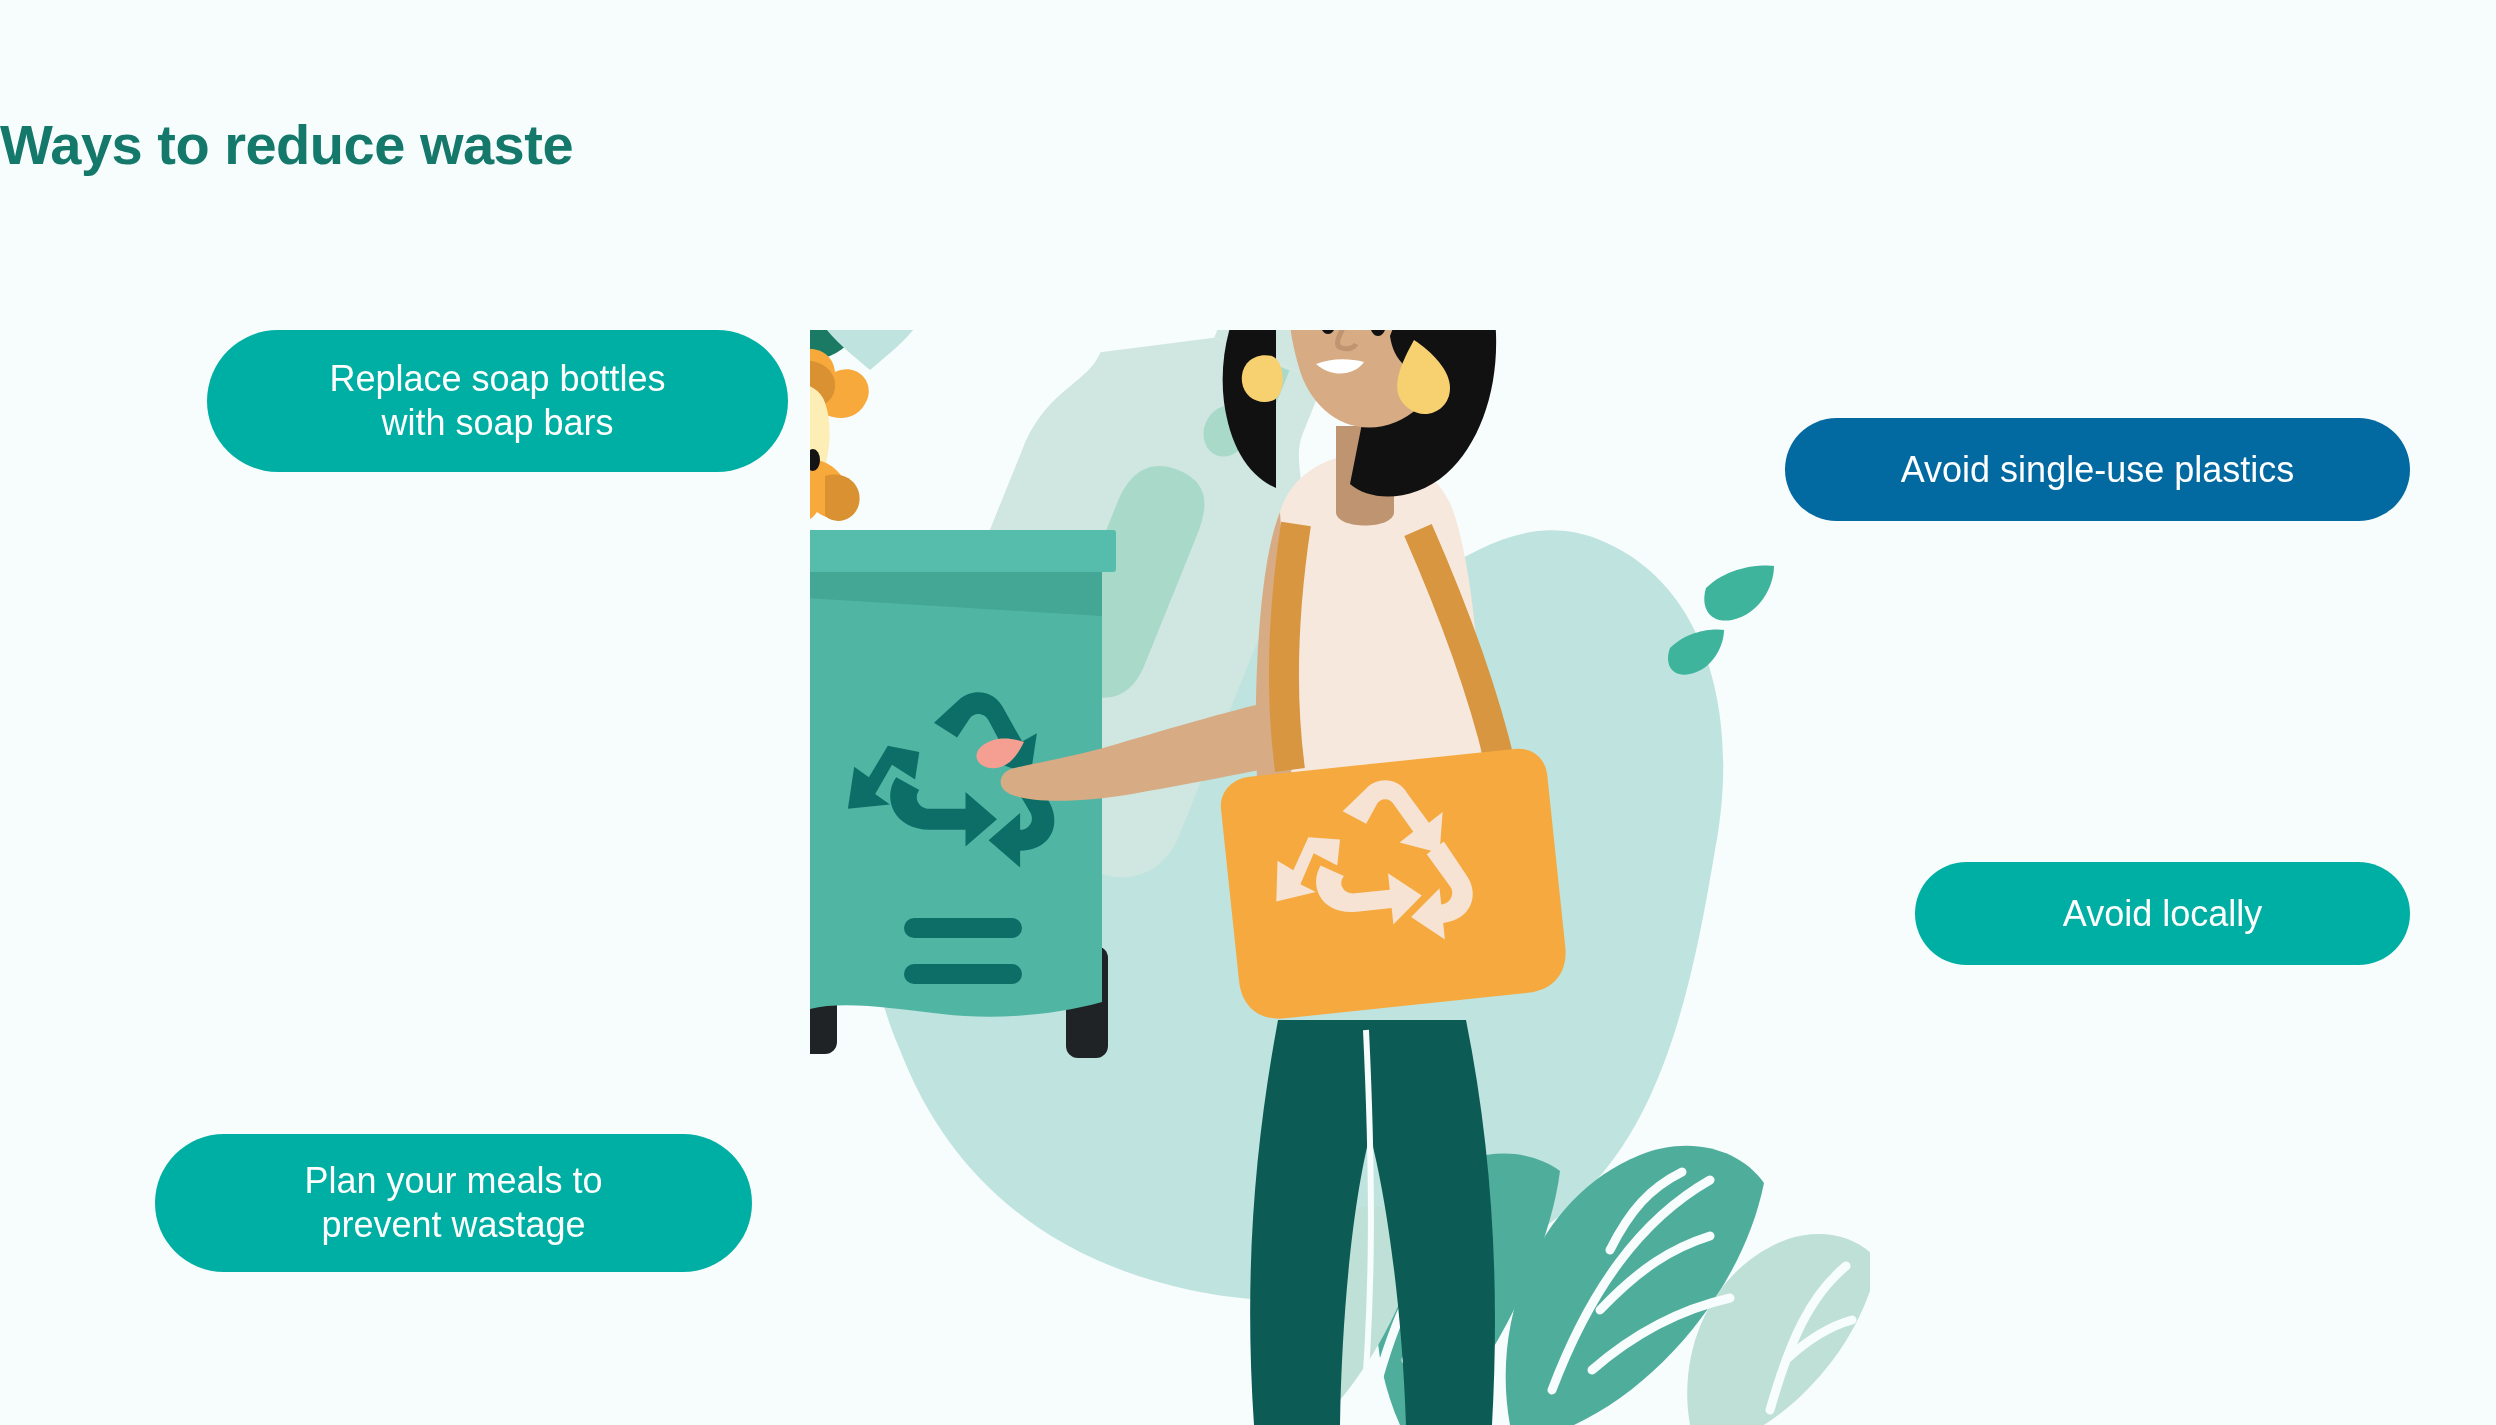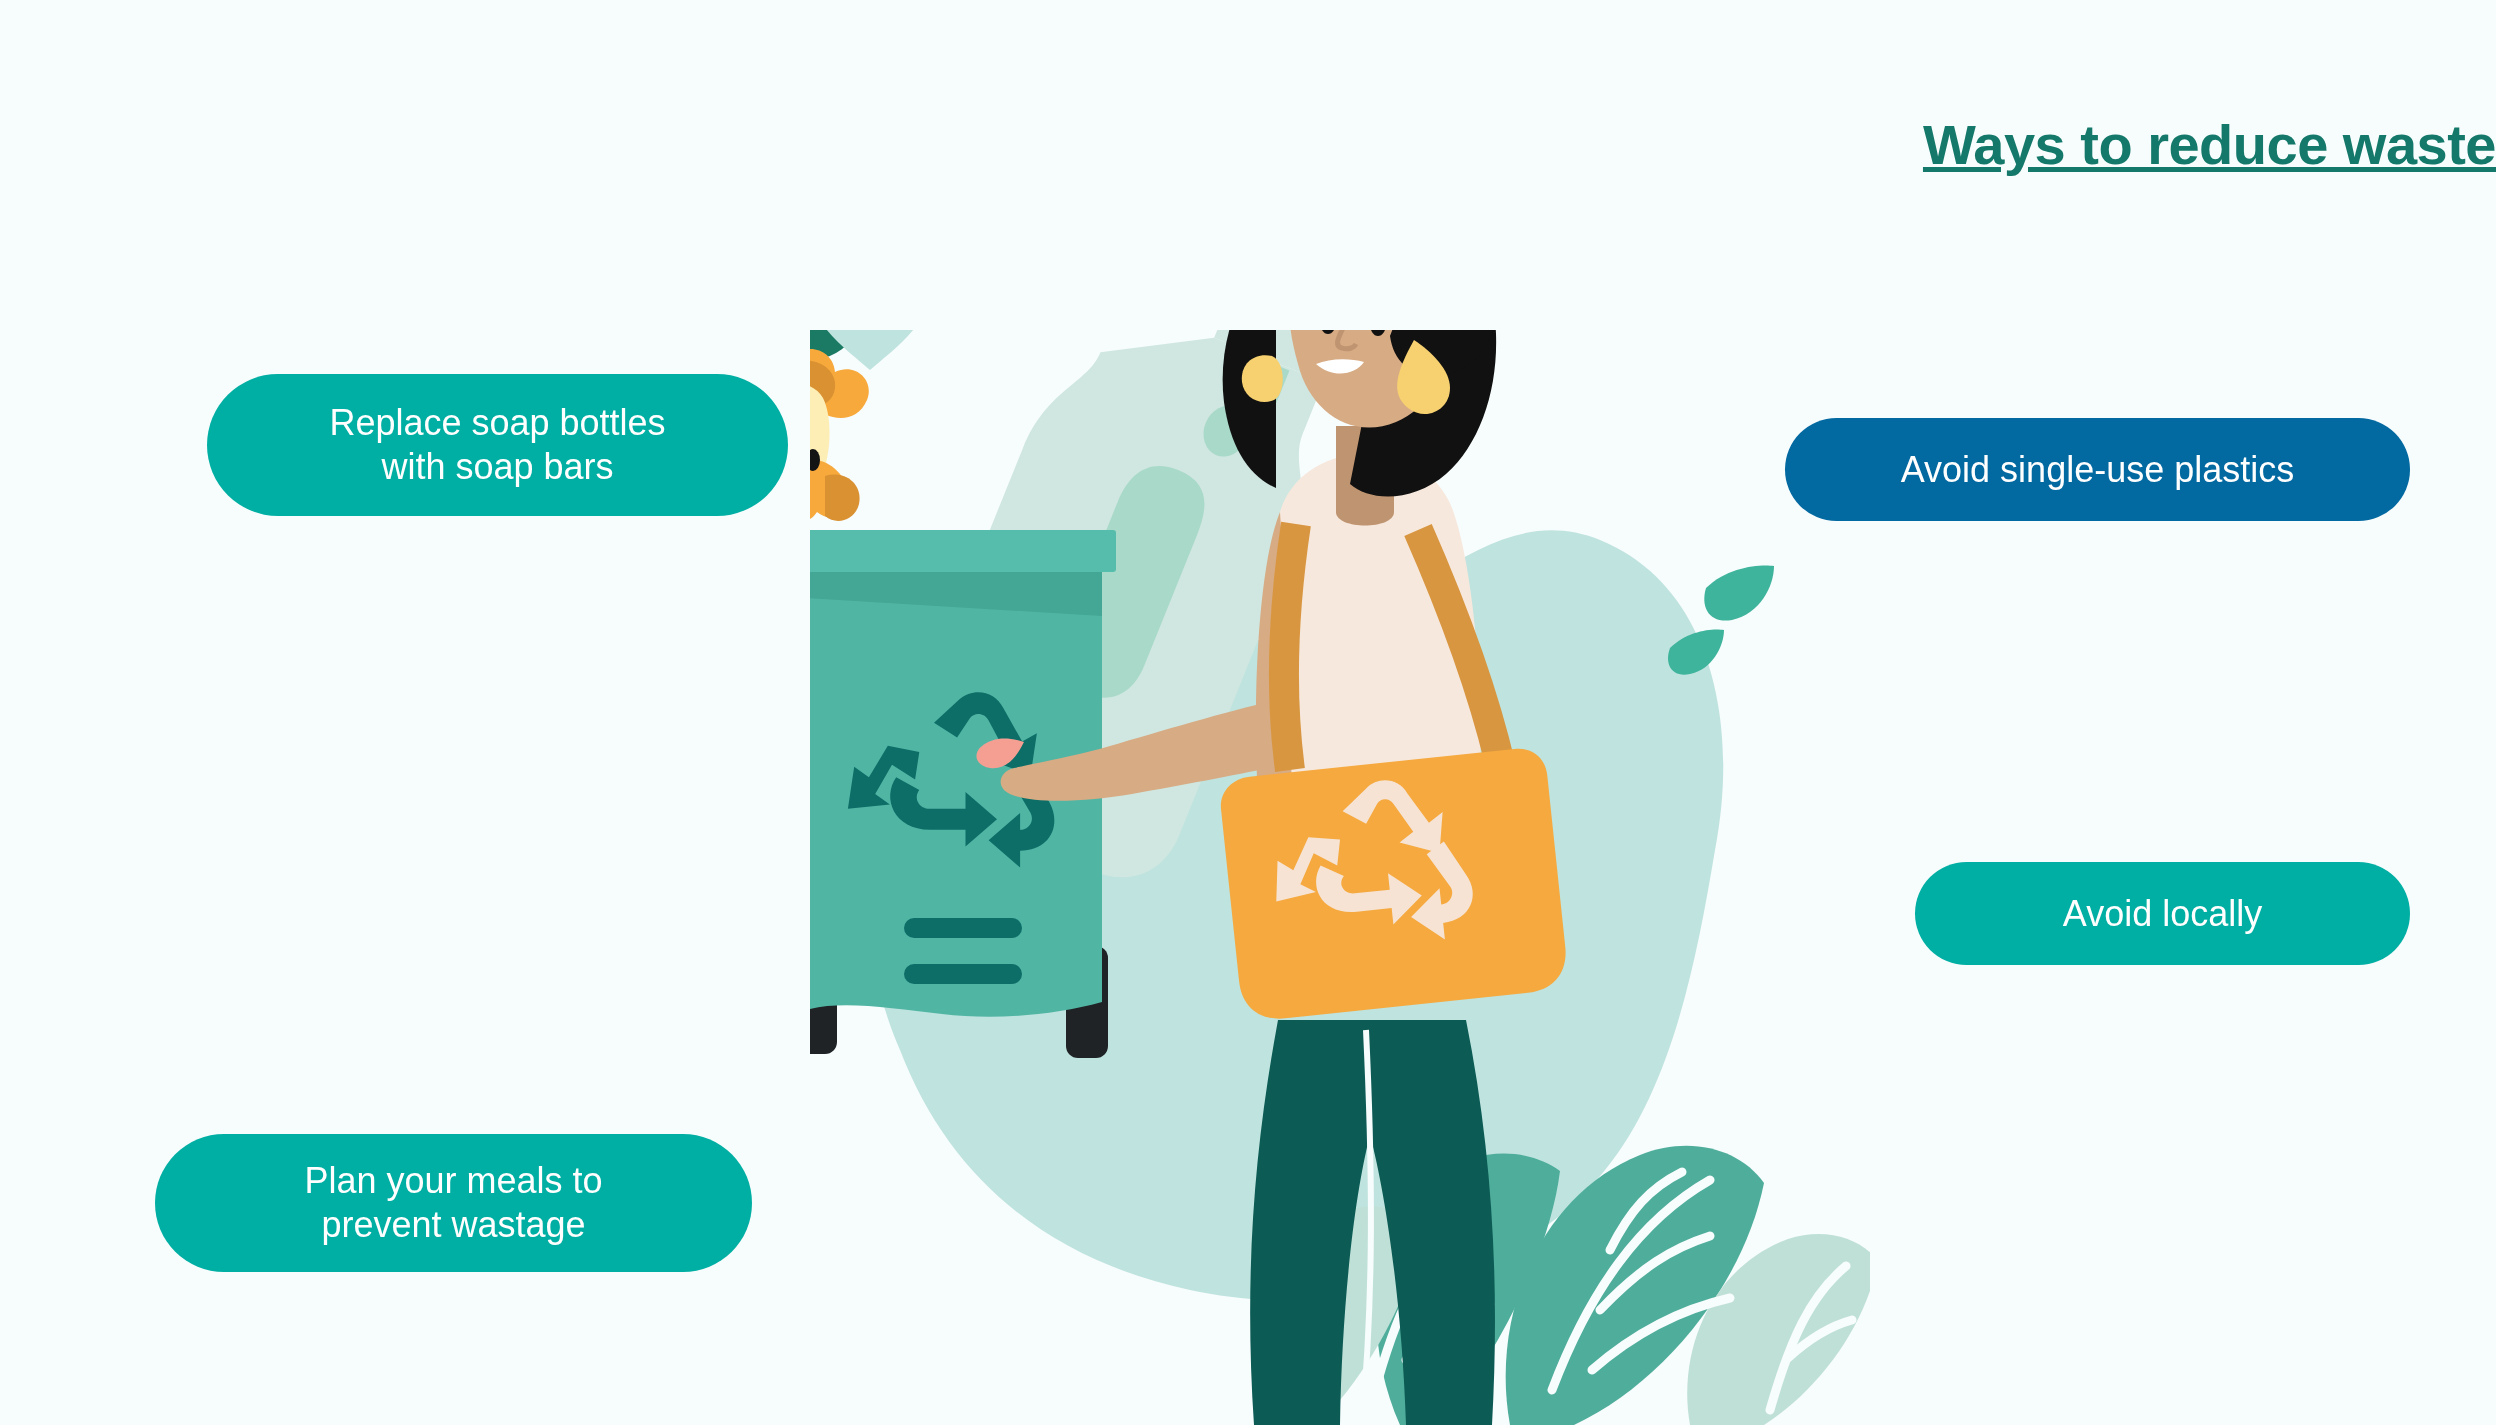--- a/index.html
+++ b/index.html
@@ -7,44 +7,43 @@
     width:2496px;height:1425px;
     background:#f7fcfd;
     font-family:"Liberation Sans", sans-serif;
     overflow:hidden;position:relative;
   }
   #stage{position:absolute;left:0;top:0;width:2496px;height:1425px;}
 
   
   #page-title{
     position:absolute;left:0;top:112px;width:2496px;
-    text-align:right;
+    text-align:left;
     font-size:56px;font-weight:bold;
     letter-spacing:-0.5px;
     color:#14796a;
     white-space:nowrap;
-    text-decoration:underline;
   }
 
   
   .pill{
     position:absolute;
     background:#00afa3;
     color:#ffffff;
     border-radius:999px;
     display:flex;align-items:center;justify-content:center;
     text-align:center;
     font-size:36px;
     font-weight:500;
     line-height:1.22;
     padding:0 34px;
     box-sizing:border-box;
     white-space:pre-line;
   }
-  #pill-0{left:207px;top:330px;width:581px;height:142px;margin-top:44px;}
+  #pill-0{left:207px;top:330px;width:581px;height:142px;}
   #pill-1{left:137px;top:718px;width:608px;height:138px;}
   #pill-2{left:155px;top:1134px;width:597px;height:138px;}
   #pill-3{left:1785px;top:418px;width:625px;height:103px;}
   #pill-4{left:1915px;top:862px;width:495px;height:103px;}
 
   
   #illustration{
     position:absolute;left:810px;top:330px;width:1060px;height:1095px;
   }
   #illustration svg{display:block;width:100%;height:100%;}

